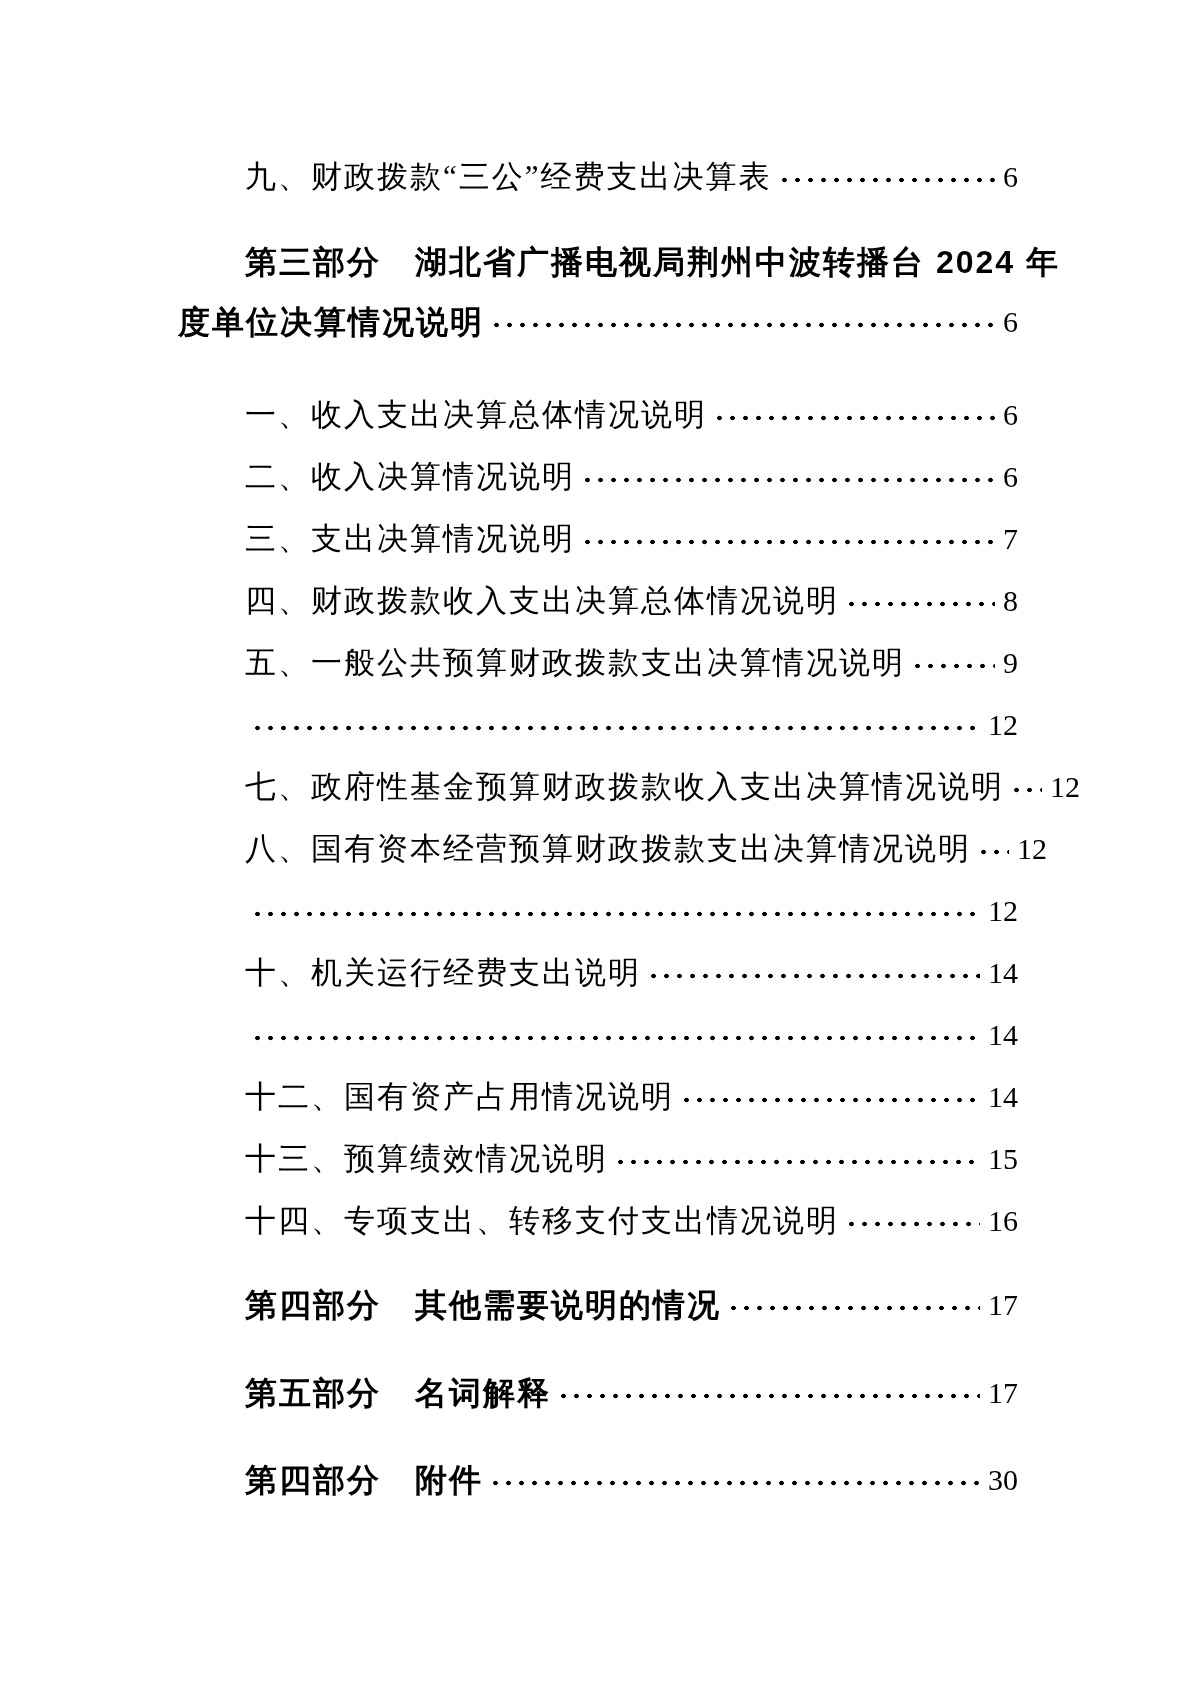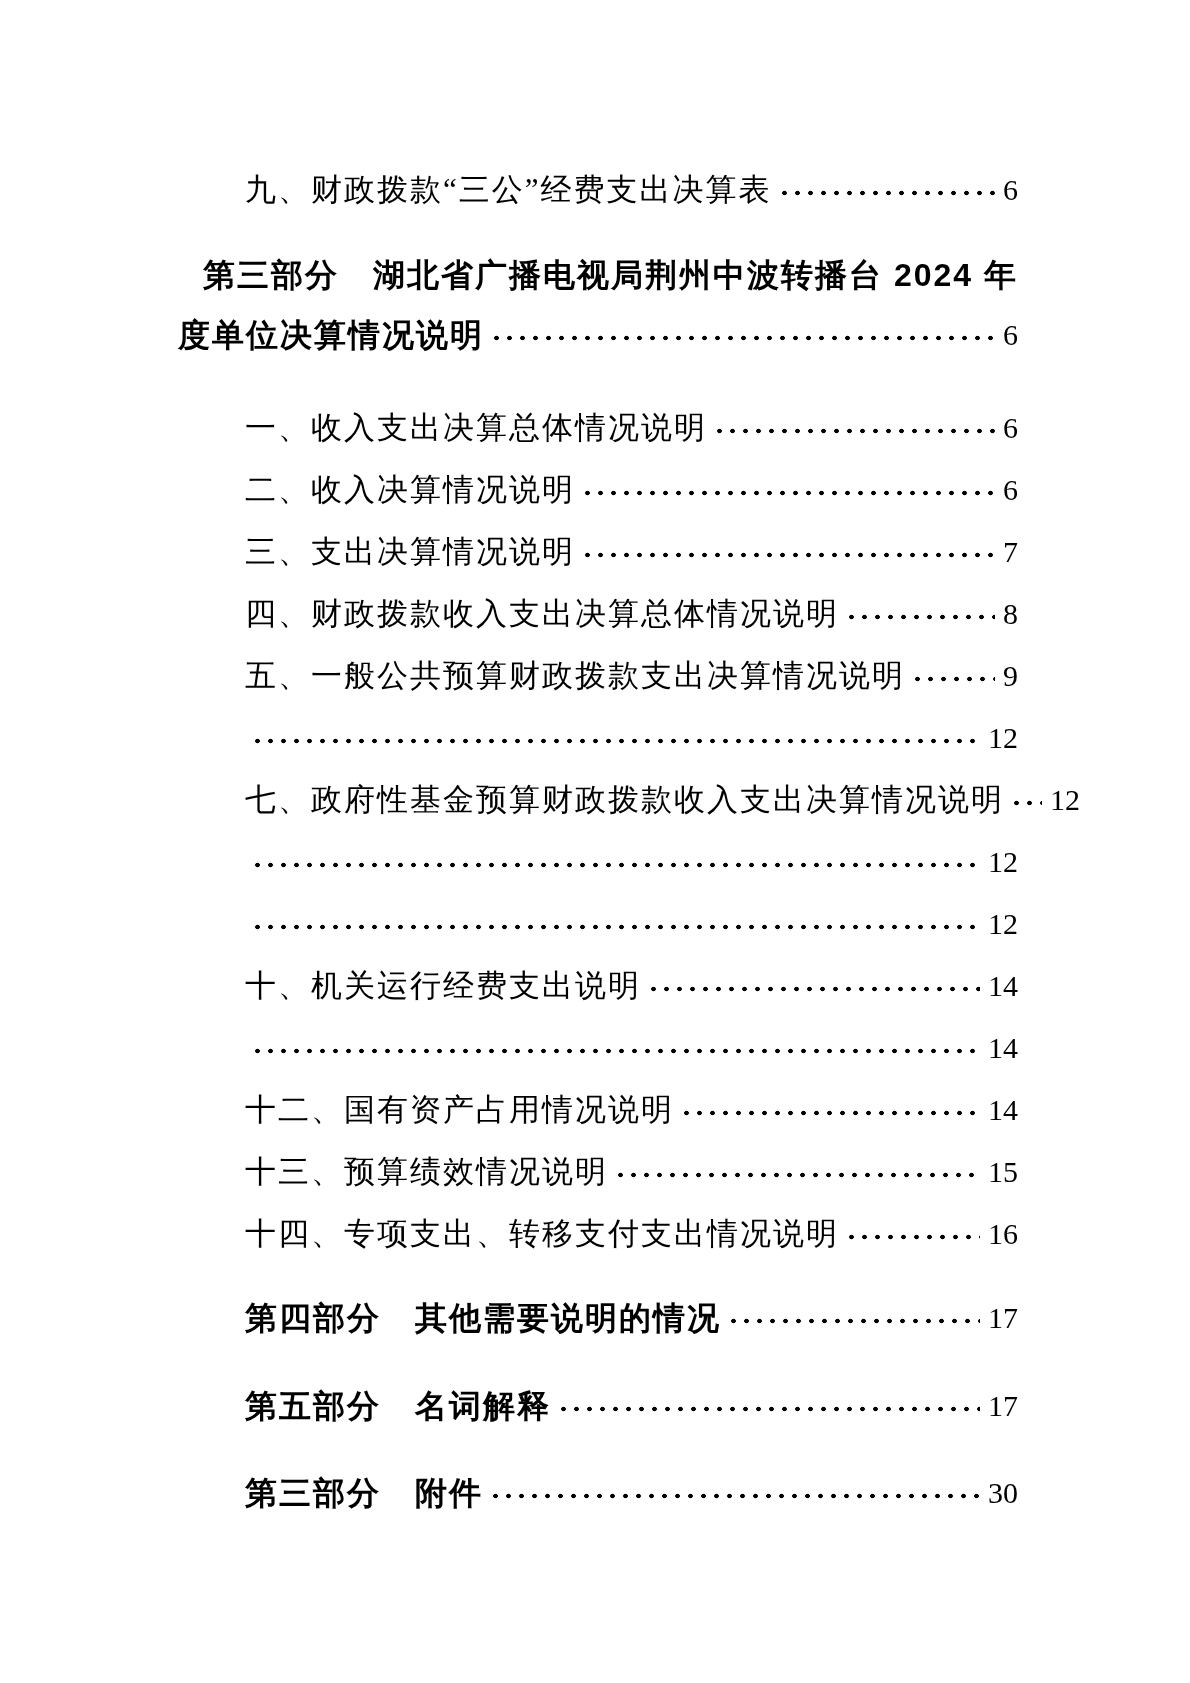--- a/index.html
+++ b/index.html
@@ -8,35 +8,34 @@
     background:#ffffff; color:#000;
     font-family:"Liberation Serif","DejaVu Serif",serif;
     position:relative; overflow:hidden;
   }
   .content {
     position:absolute; left:178px; top:0; width:840px; height:1683px;
   }
   .row {
     position:absolute; left:0; right:0;
     display:flex; align-items:flex-start;
-    font-size:31px; line-height:44px; letter-spacing:2px;margin-top:13px;
+    font-size:31px; line-height:44px; letter-spacing:2px;
   }
   .row .txt { white-space:pre; }
   .indent { padding-left:67px; }
   .leader { flex:1; position:relative; margin:0 6px 0 4px; min-width:36px; }
   .leader::after {
     content:""; position:absolute; left:2px; right:2px; top:20px; height:10px;
     background-image:radial-gradient(circle, #000 2px, rgba(0,0,0,0) 2.6px);
     background-size:13px 10px; background-repeat:repeat-x; background-position:left center;
   }
   .num { font-size:30px; letter-spacing:0; font-family:"Liberation Serif","DejaVu Serif",serif; }
   .head {
     font-weight:700; font-size:32px; letter-spacing:2px;
     font-family:"Liberation Sans","DejaVu Sans",sans-serif;
-    justify-content:flex-end;
   }
   .head .num { font-weight:400; }
 </style>
 </head>
 <body>
 
 <div class="content">
 
   <div class="row indent" style="top:155px">
     <span class="txt">九、财政拨款“三公”经费支出决算表</span>
@@ -81,20 +80,21 @@
   <div class="row indent" style="top:703px">
     <span class="leader"></span>
     <span class="num">12</span>
   </div>
   <div class="row indent" style="top:765px">
     <span class="txt">七、政府性基金预算财政拨款收入支出决算情况说明</span>
     <span class="leader"></span>
     <span class="num">12</span>
   </div>
   <div class="row indent" style="top:827px">
+    <span class="txt">八、国有资本经营预算财政拨款支出决算情况说明</span>
     <span class="leader"></span>
     <span class="num">12</span>
   </div>
   <div class="row indent" style="top:889px">
     <span class="leader"></span>
     <span class="num">12</span>
   </div>
   <div class="row indent" style="top:951px">
     <span class="txt">十、机关运行经费支出说明</span>
     <span class="leader"></span>
@@ -124,18 +124,18 @@
     <span class="txt">第四部分　其他需要说明的情况</span>
     <span class="leader"></span>
     <span class="num">17</span>
   </div>
   <div class="row head indent" style="top:1371px">
     <span class="txt">第五部分　名词解释</span>
     <span class="leader"></span>
     <span class="num">17</span>
   </div>
   <div class="row head indent" style="top:1458px">
-    <span class="txt">第三部分　附件</span>
+    <span class="txt">第四部分　附件</span>
     <span class="leader"></span>
     <span class="num">30</span>
   </div>
 
 </div>
 
 </body></html>

